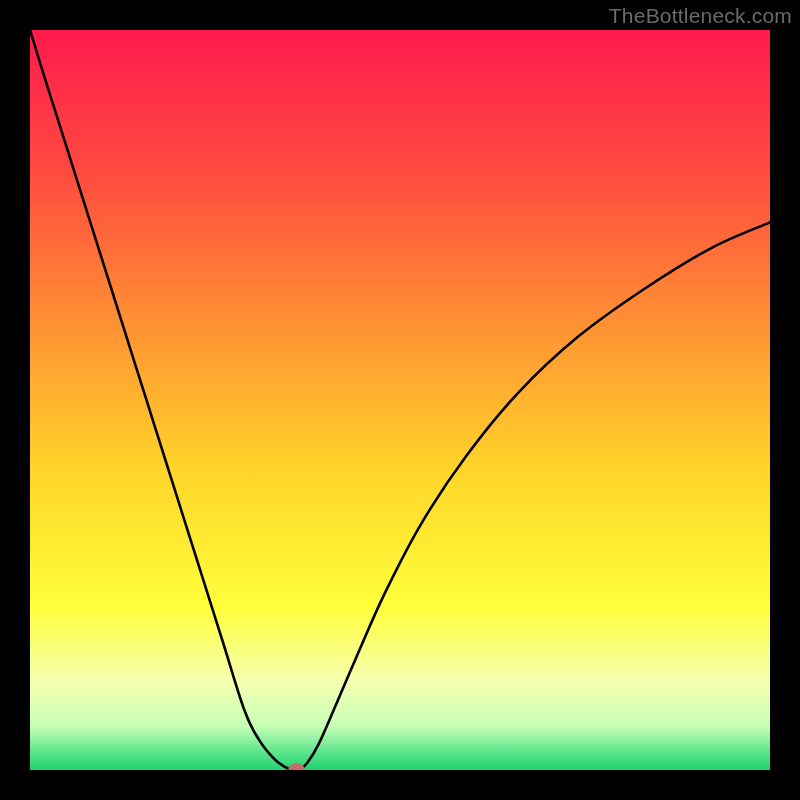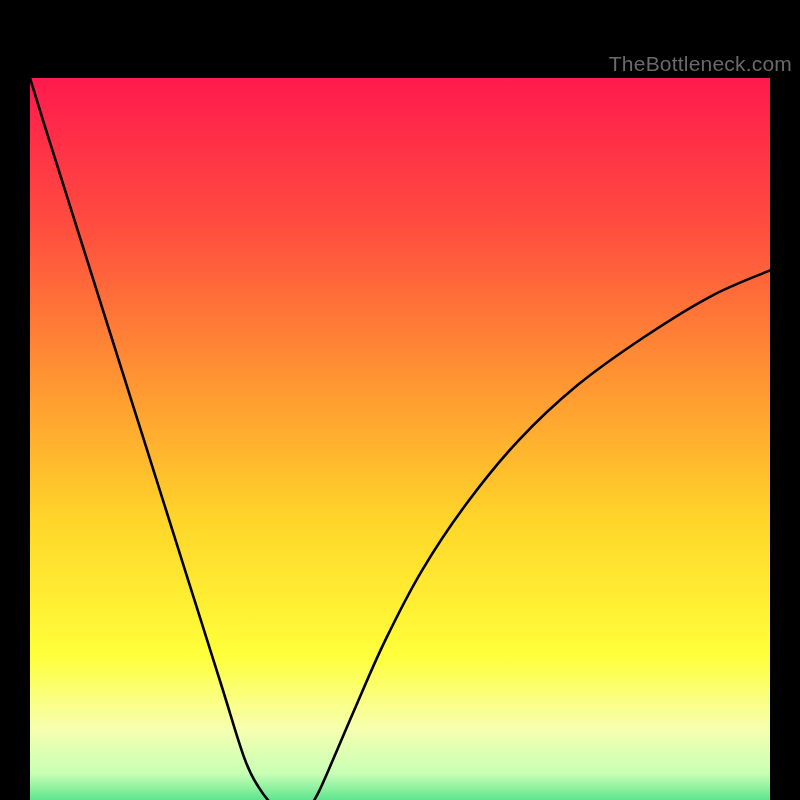--- a/index.html
+++ b/index.html
@@ -9,21 +9,20 @@
     height: 800px;
     background: #000;
     overflow: hidden;
     font-family: Arial, Helvetica, sans-serif;
   }
   .outer {
     position: relative;
     width: 800px;
     height: 612px;
     background: #000;
-    margin-top: 48px;
   }
   .watermark {
     position: absolute;
     top: 4px;
     right: 8px;
     color: #6a6a6a;
     font-size: 21px;
     font-weight: 400;
     letter-spacing: 0.2px;
     z-index: 10;

